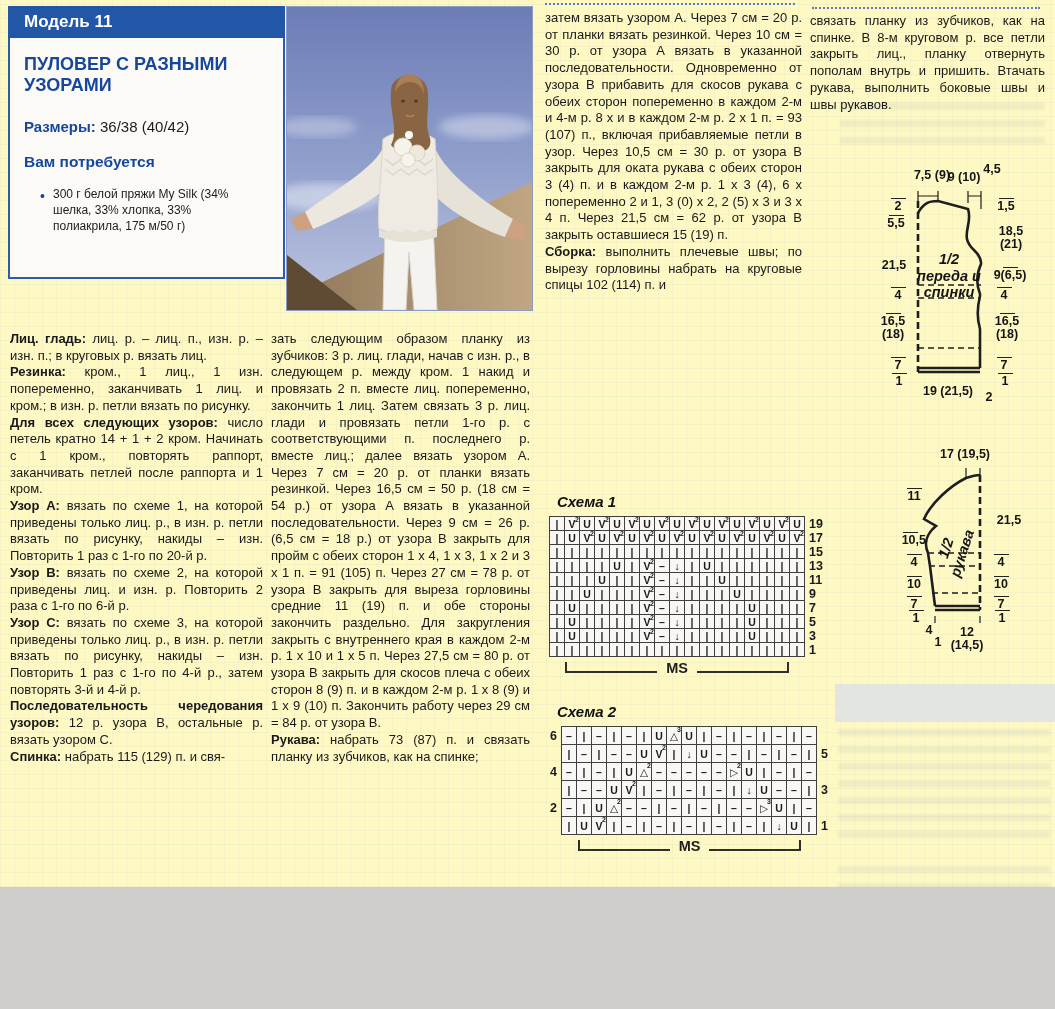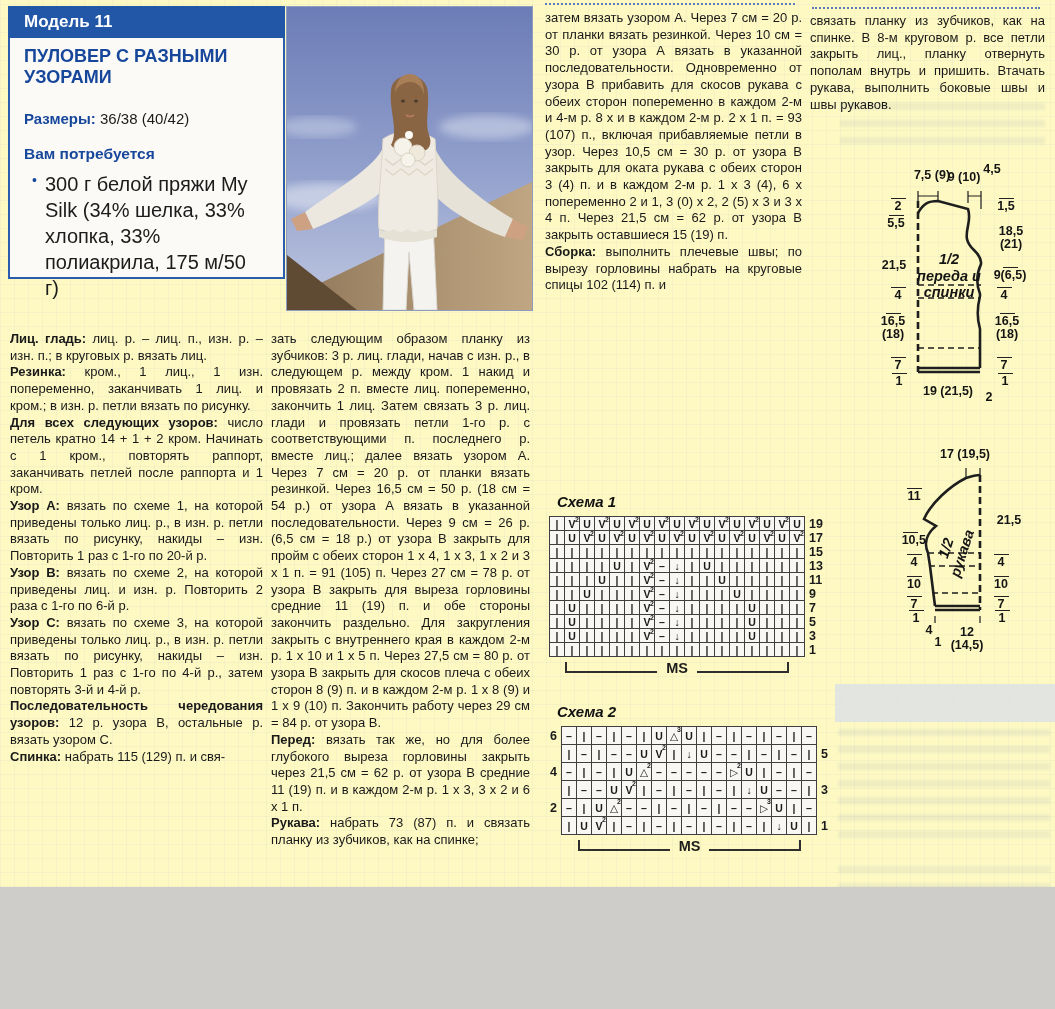--- a/index.html
+++ b/index.html
@@ -4,26 +4,26 @@
 <style>
   html,body{margin:0;padding:0;background:#cfcdc9;}
   .page{position:relative;width:1055px;height:887px;background:#fef9c3;overflow:hidden;
         font-family:"Liberation Sans","DejaVu Sans",sans-serif;color:#1c1c1c;}
   .page::before{content:"";position:absolute;inset:0;pointer-events:none;
         background-image:repeating-linear-gradient(0deg,rgba(165,178,200,.10) 0 1px,transparent 1px 14px),
                          repeating-linear-gradient(90deg,rgba(165,178,200,.10) 0 1px,transparent 1px 14px);}
   
   .info-card{position:absolute;left:8px;top:6px;width:277px;}
   .model-bar{background:#2257a8;color:#fff;font-weight:bold;font-size:17px;padding:6px 10px 6px 16px;}
-  .info-box{border:2px solid #2b5cae;border-top:none;background:#fbfaf7;padding:8px 12px 10px 14px;height:241px;box-sizing:border-box;}
+  .info-box{border:2px solid #2b5cae;border-top:none;background:#fbfaf7;padding:16px 12px 10px 14px;height:241px;box-sizing:border-box;}
   .info-title{color:#17479b;font-weight:bold;font-size:18px;line-height:1.18;margin:0 0 22px 0;}
   .sizes{margin:0 0 18px 0;font-size:15px;}
   .sizes .lbl{color:#17479b;font-weight:bold;}
   .need-title{color:#17479b;font-weight:bold;font-size:15.5px;margin:0 0 6px 0;}
-  .mat-list{list-style:none;margin:8px;padding:0;font-size:20px;line-height:1.3;}
+  .mat-list{list-style:none;margin:16px;padding:0;font-size:12px;line-height:1.3;}
   .mat-list li{position:relative;padding-left:13px;margin-bottom:4px;}
   .mat-list li::before{content:"\2022";color:#17479b;position:absolute;left:0;font-size:14px;}
   
   .photo{position:absolute;left:286px;top:6px;width:245px;height:303px;border:1px solid #8d9cc0;background:#7d8cc0;}
   .photo svg{display:block;}
   
   .col{position:absolute;font-size:13px;line-height:1.285;text-align:justify;color:#191919;}
   .col .para{margin:0;}
   .col .para b{font-weight:bold;}
   .col1{left:10px;top:331px;width:253px;}
@@ -171,21 +171,20 @@
       <p class="para"><b>Резинка: </b><span>кром., 1 лиц., 1 изн. попеременно, заканчивать 1 лиц. и кром.; в изн. р. петли вязать по рисунку.</span></p>
       <p class="para"><b>Для всех следующих узоров: </b><span>число петель кратно 14 + 1 + 2 кром. Начинать с 1 кром., повторять раппорт, заканчивать петлей после раппорта и 1 кром.</span></p>
       <p class="para"><b>Узор А: </b><span>вязать по схеме 1, на которой приведены только лиц. р., в изн. р. петли вязать по рисунку, накиды – изн. Повторить 1 раз с 1-го по 20-й р.</span></p>
       <p class="para"><b>Узор В: </b><span>вязать по схеме 2, на которой приведены лиц. и изн. р. Повторить 2 раза с 1-го по 6-й р.</span></p>
       <p class="para"><b>Узор С: </b><span>вязать по схеме 3, на которой приведены только лиц. р., в изн. р. петли вязать по рисунку, накиды – изн. Повторить 1 раз с 1-го по 4-й р., затем повторять 3-й и 4-й р.</span></p>
       <p class="para"><b>Последовательность чередования узоров: </b><span>12 р. узора В, остальные р. вязать узором С.</span></p>
       <p class="para"><b>Спинка: </b><span>набрать 115 (129) п. и свя-</span></p>
     </div>
   <div class="col col2">
       <p class="para"><span>зать следующим образом планку из зубчиков: 3 р. лиц. глади, начав с изн. р., в следующем р. между кром. 1 накид и провязать 2 п. вместе лиц. попеременно, закончить 1 лиц. Затем связать 3 р. лиц. глади и провязать петли 1-го р. с соответствующими п. последнего р. вместе лиц.; далее вязать узором А. Через 7 см = 20 р. от планки вязать резинкой. Через 16,5 см = 50 р. (18 см = 54 р.) от узора А вязать в указанной последовательности. Через 9 см = 26 р. (6,5 см = 18 р.) от узора В закрыть для пройм с обеих сторон 1 х 4, 1 х 3, 1 х 2 и 3 х 1 п. = 91 (105) п. Через 27 см = 78 р. от узора В закрыть для выреза горловины средние 11 (19) п. и обе стороны закончить раздельно. Для закругления закрыть с внутреннего края в каждом 2-м р. 1 х 10 и 1 х 5 п. Через 27,5 см = 80 р. от узора В закрыть для скосов плеча с обеих сторон 8 (9) п. и в каждом 2-м р. 1 х 8 (9) и 1 х 9 (10) п. Закончить работу через 29 см = 84 р. от узора В.</span></p>
-      <p class="para"><b>Перед: </b><span>вязать так же, но для более глубокого выреза горловины закрыть через 21,5 см = 62 р. от узора В средние 11 (19) п. и в каждом 2-м р. 1 х 3, 3 х 2 и 6 х 1 п.</span></p>
       <p class="para"><b>Рукава: </b><span>набрать 73 (87) п. и связать планку из зубчиков, как на спинке;</span></p>
     </div>
   <div class="col col3">
       <p class="para"><span>затем вязать узором А. Через 7 см = 20 р. от планки вязать резинкой. Через 10 см = 30 р. от узора А вязать в указанной последовательности. Одновременно от узора В прибавить для скосов рукава с обеих сторон попеременно в каждом 2-м и 4-м р. 8 х и в каждом 2-м р. 2 х 1 п. = 93 (107) п., включая прибавляемые петли в узор. Через 10,5 см = 30 р. от узора В закрыть для оката рукава с обеих сторон 3 (4) п. и в каждом 2-м р. 1 х 3 (4), 6 х попеременно 2 и 1, 3 (0) х 2, 2 (5) х 3 и 3 х 4 п. Через 21,5 см = 62 р. от узора В закрыть оставшиеся 15 (19) п.</span></p>
       <p class="para"><b>Сборка: </b><span>выполнить плечевые швы; по вырезу горловины набрать на круговые спицы 102 (114) п. и</span></p>
     </div>
   <div class="col col4">
       <p class="para"><span>связать планку из зубчиков, как на спинке. В 8-м круговом р. все петли закрыть лиц., планку отвернуть пополам внутрь и пришить. Втачать рукава, выполнить боковые швы и швы рукавов.</span></p>
     </div>
 

